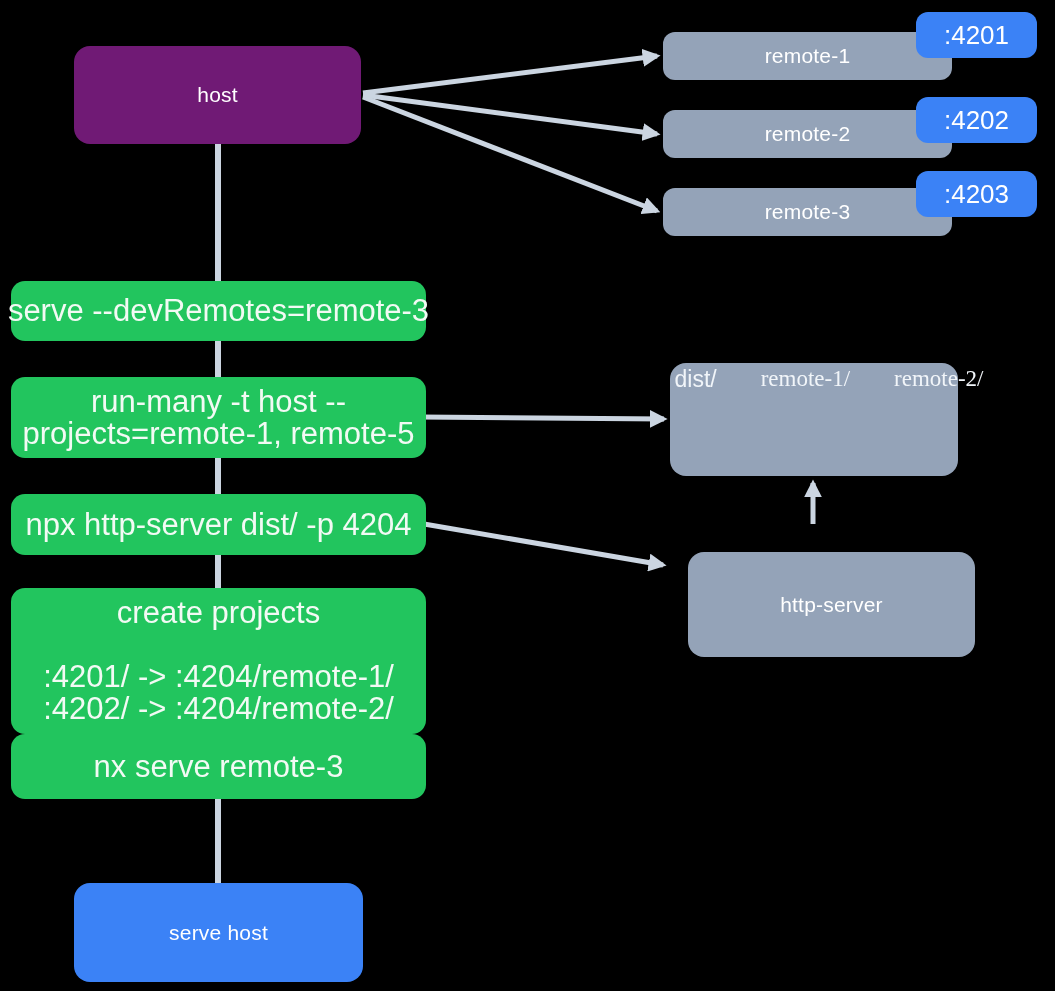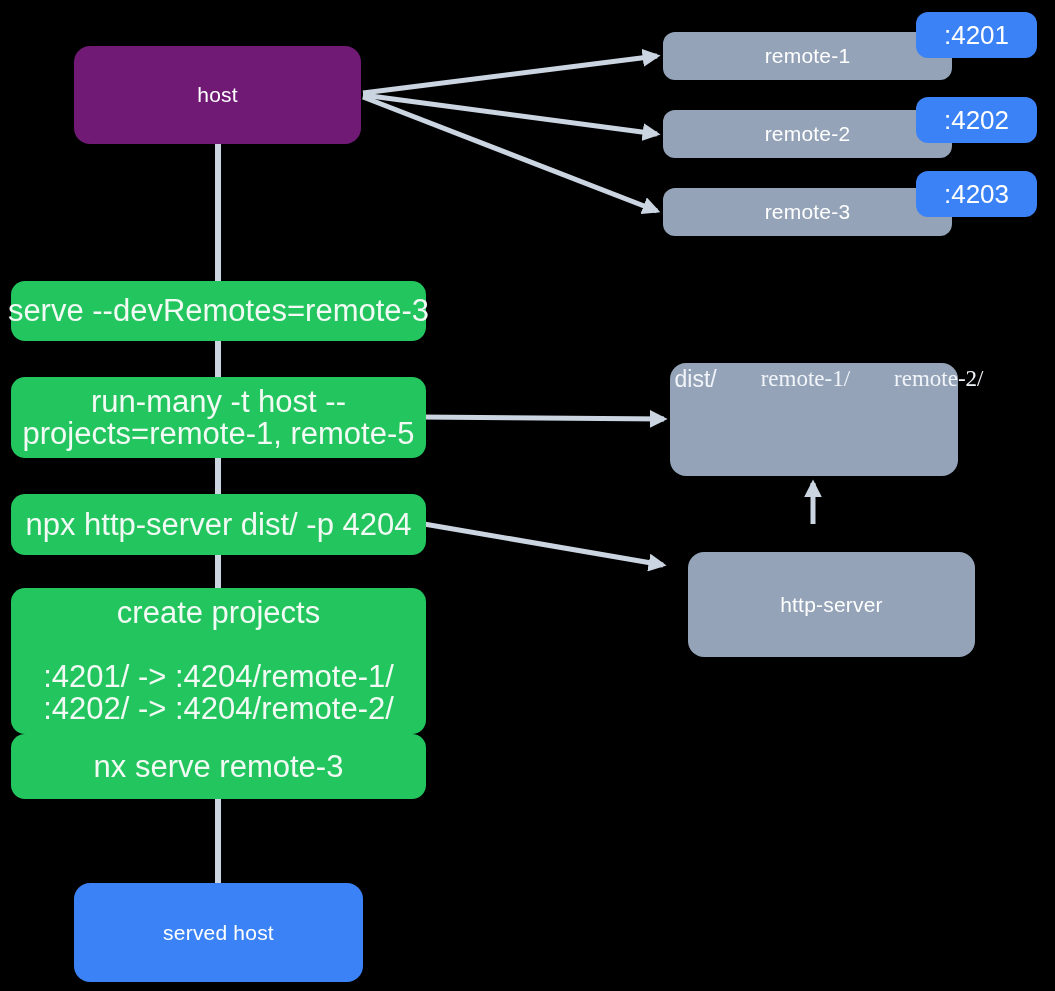--- a/index.html
+++ b/index.html
@@ -109,15 +109,15 @@
   </div>
 
   <div class="node dist">
     <div class="cmd-line line-root">dist/</div>
     <div class="cmd-line line-child">remote-1/</div>
     <div class="cmd-line line-child">remote-2/</div>
   </div>
 
   <div class="node http-server bold">http-server</div>
 
-  <div class="node served-host bold">served host</div>
+  <div class="node served-host bold">serve host</div>
 
 </div>
 
 </body></html>

